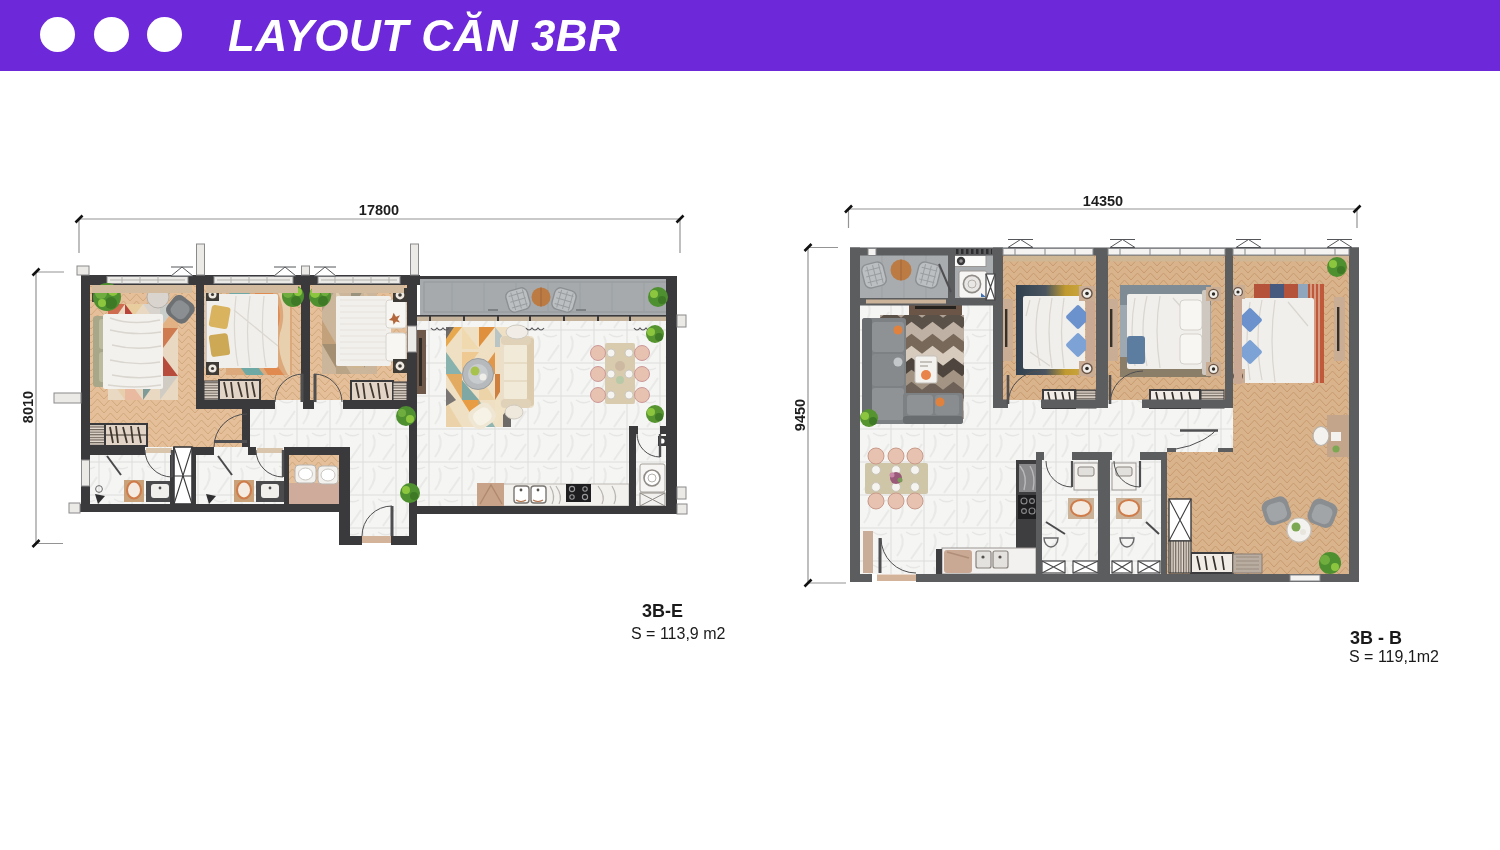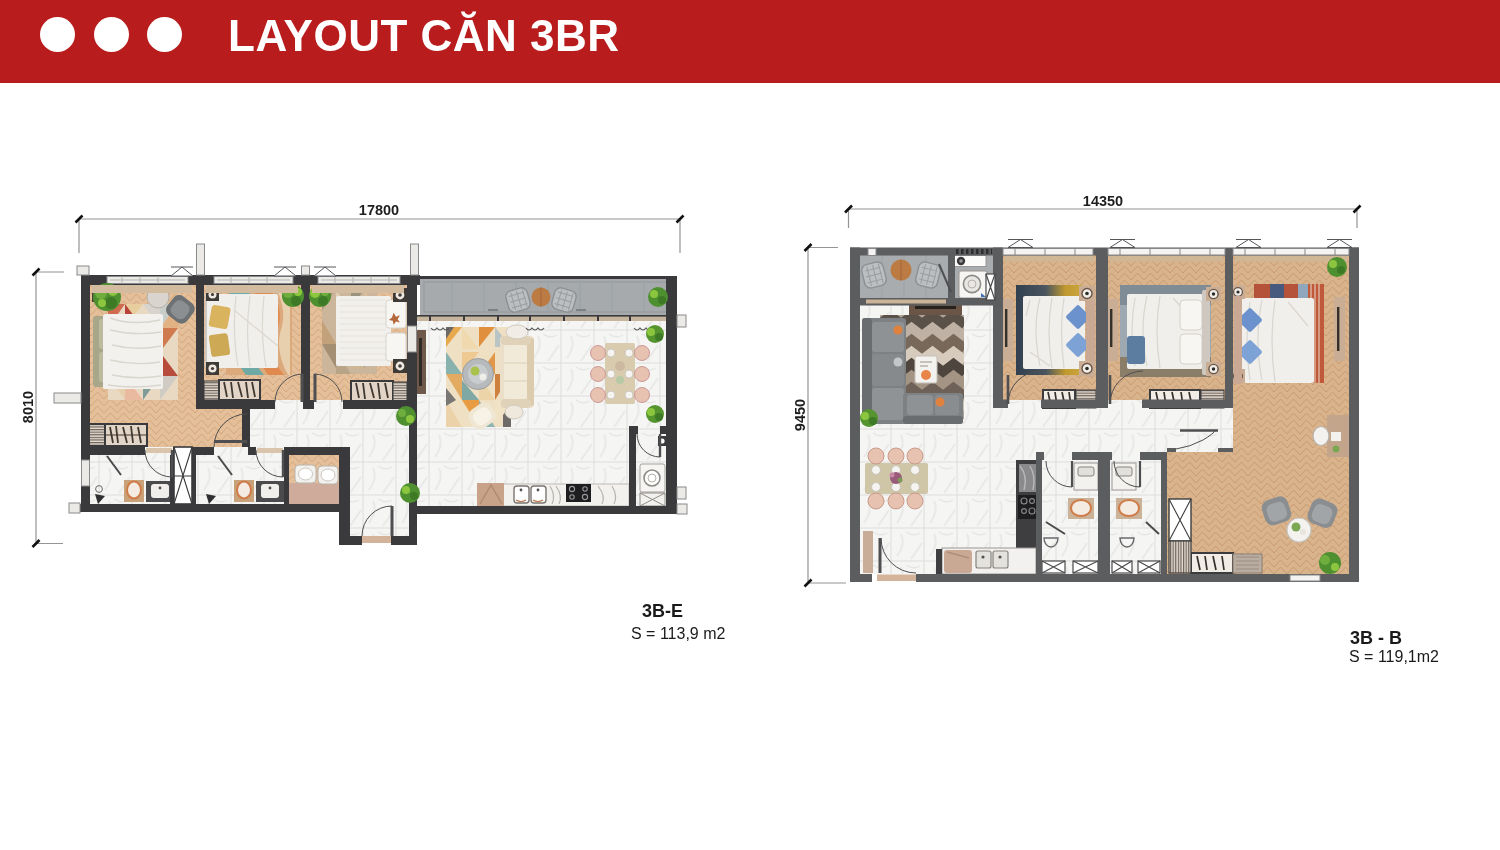--- a/index.html
+++ b/index.html
@@ -1,17 +1,17 @@
 <!DOCTYPE html>
 <html><head>
 <meta charset="utf-8">
 <style>
   html,body{margin:0;padding:0;background:#ffffff;width:1500px;height:850px;overflow:hidden;}
   body{font-family:"Liberation Sans", sans-serif;position:relative;}
-  .hdr{position:absolute;left:0;top:0;width:1500px;height:83px;background:#b91c1c;}
+  .hdr{position:absolute;left:0;top:0;width:1500px;height:71px;background:#6d28d9;font-style:italic;}
   .hdr .dot{position:absolute;background:#ffffff;border-radius:50%;width:35px;height:35px;top:17px;}
   .hdr .ttl{position:absolute;left:228px;top:11px;color:#ffffff;font-weight:bold;font-size:44px;letter-spacing:0.5px;white-space:nowrap;}
 </style>
 </head>
 <body>
 
 <div class="hdr">
 
 <div class="dot" style="left:40px"></div>
 

